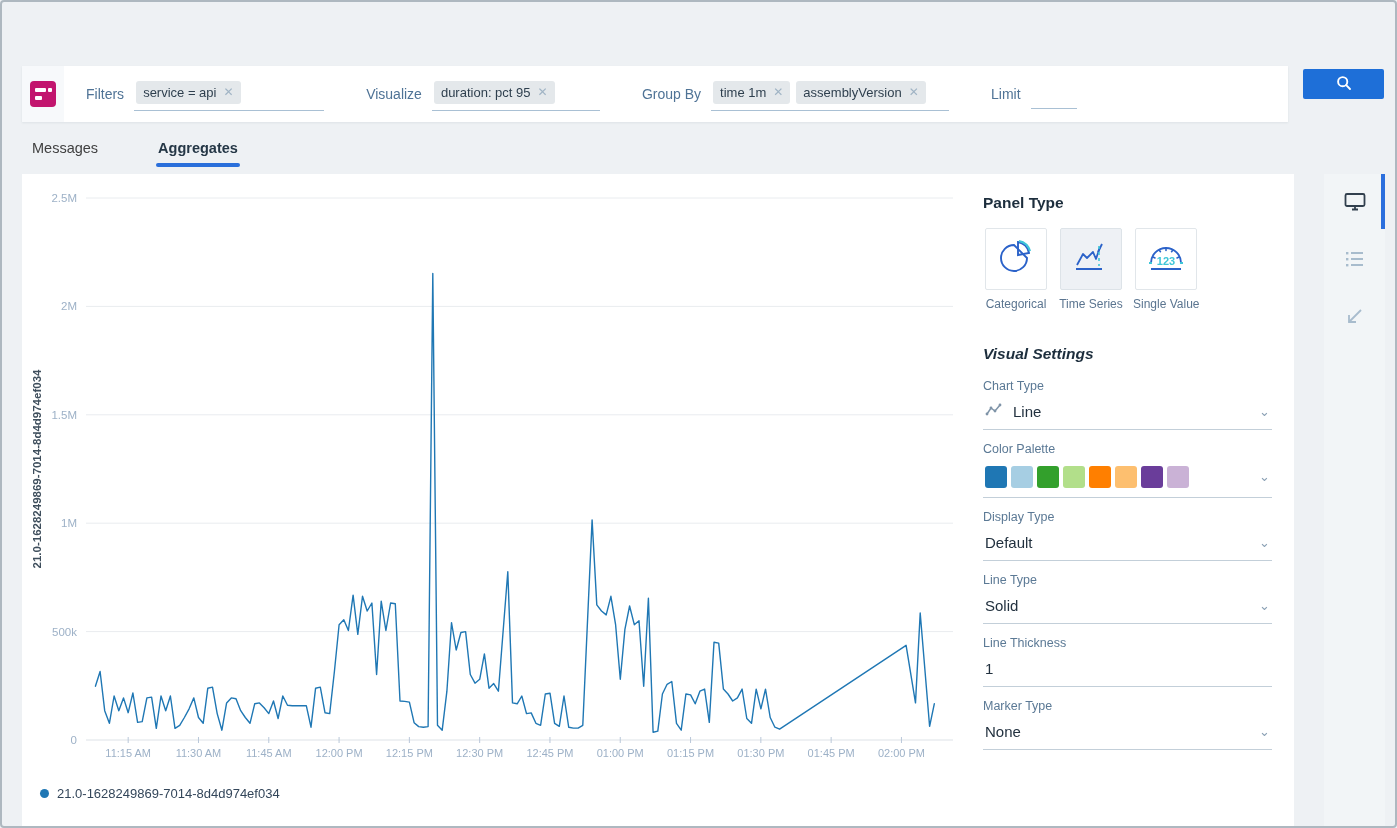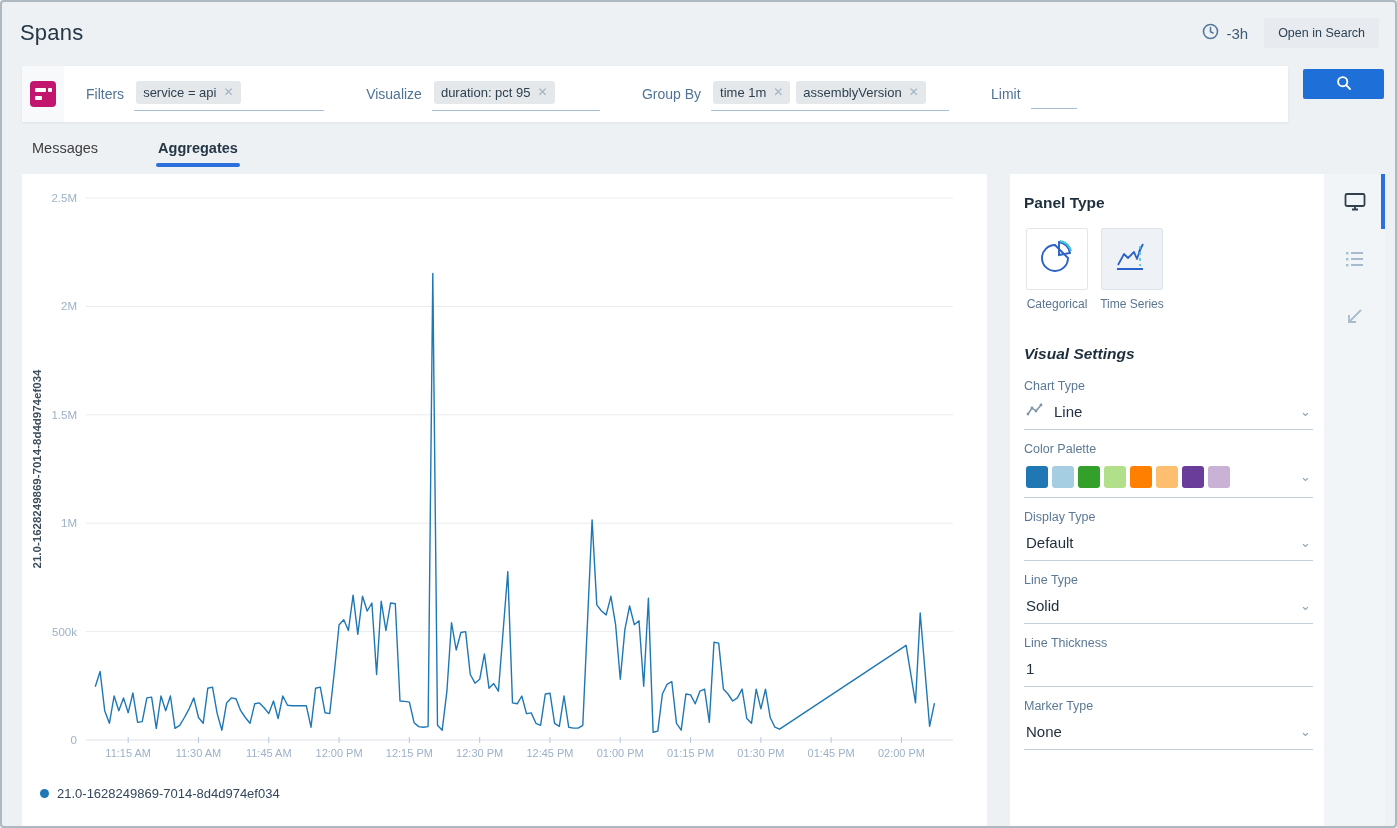--- a/index.html
+++ b/index.html
@@ -35,21 +35,21 @@
   .tab.active { color:#253746; font-weight:700; }
   .tab.active::after { content:""; position:absolute; left:-2px; right:-2px; bottom:0; height:4px; background:#2a6fdb; border-radius:2px; }
 
   
   .chart-panel { position:absolute; left:20px; top:172px; width:965px; bottom:0; background:#ffffff; }
   .legend-row { position:absolute; left:18px; top:612px; display:flex; align-items:center; gap:8px; }
   .legend-dot { width:9px; height:9px; border-radius:50%; }
   .legend-label { font-size:13px; color:#33465a; }
 
   
-  .settings-panel { position:absolute; left:1008px; top:172px; width:325px; bottom:0; background:#ffffff; padding:20px 22px 0 14px; overflow:hidden; }
+  .settings-panel { position:absolute; left:967px; top:172px; width:325px; bottom:0; background:#ffffff; padding:20px 22px 0 14px; overflow:hidden; }
   .panel-heading { font-size:15.5px; font-weight:700; color:#1d2e3d; margin-bottom:16px; }
   .panel-type-row { display:flex; gap:9px; margin-bottom:6px; }
   .ptype { width:66px; text-align:center; cursor:pointer; }
   .ptype-box { width:62px; height:62px; border:1px solid #e1e6ea; border-radius:2px; background:#fff; display:flex; align-items:center; justify-content:center; margin:0 auto 7px auto; }
   .ptype.selected .ptype-box { background:#eef1f5; border-color:#dde3e8; }
   .ptype-label { font-size:12px; color:#5b7590; white-space:nowrap; }
   .vs-heading { margin-top:34px;font-style:italic; }
   .field { margin-bottom:12px; }
   .field-label { font-size:12.5px; color:#5b7995; margin-bottom:8px; }
   .field-value { display:flex; align-items:center; gap:10px; font-size:15px; color:#22313f; border-bottom:1px solid #c3cfd9; padding:2px 2px 9px 2px; }
@@ -62,35 +62,20 @@
   .side-active-bar { position:absolute; right:0; top:0; width:4px; height:55px; background:#2b6fdd; }
   .strip-btn { cursor:pointer; }
 
   svg text { font-family:"Liberation Sans", sans-serif; }
 </style>
 </head>
 <body>
 
 <div id="frame">
 
-  <div class="header">
-    <div class="page-title">Spans</div>
-    <div class="header-right">
-      <div class="time-range">
-        <span>
-          <svg width="17" height="17" viewBox="0 0 17 17">
-              <circle cx="8.5" cy="8.5" r="7" fill="none" stroke="#56789a" stroke-width="1.6"></circle>
-              <path d="M8.5 4.5 V8.7 L11 10" fill="none" stroke="#56789a" stroke-width="1.6" stroke-linecap="round"></path>
-            </svg>
-        </span>
-        <span>-3h</span>
-      </div>
-      <button class="open-search-btn">Open in Search</button>
-    </div>
-  </div>
 
   <div class="query-bar">
     <div class="query-icon-col">
       <div class="query-logo">
         <i style="left:5px;top:7px;width:11px;height:3.5px;"></i>
         <i style="left:18px;top:7px;width:3.5px;height:3.5px;"></i>
         <i style="left:5px;top:15px;width:7px;height:3.5px;"></i>
       </div>
     </div>
     <div class="query-groups">
@@ -214,20 +199,34 @@
             <svg width="38" height="38" viewBox="0 0 38 38">
               <path d="M5 27 L11 16 L15 20 L21 14 L24 21 L28 9" fill="none" stroke="#2b62c9" stroke-width="1.8" stroke-linejoin="round"></path>
               <path d="M30 6 L26 14" stroke="#2b62c9" stroke-width="1.8"></path>
               <path d="M27 8 V28" stroke="#3ec6d8" stroke-width="1.6" stroke-dasharray="3 3"></path>
               <path d="M4 31 H30" stroke="#2b62c9" stroke-width="2"></path>
             </svg>
           </span>
         </div>
         <div class="ptype-label">Time Series</div>
       </div>
+      <div class="ptype">
+        <div class="ptype-box">
+          <span>
+            <svg width="42" height="40" viewBox="0 0 42 40">
+              <path d="M6 26 A15 15 0 0 1 36 26" fill="none" stroke="#2b62c9" stroke-width="1.9"></path>
+              <path d="M8 20 l2 1 M14 13 l1.4 1.6 M21 11 v2.4 M28 13 l-1.4 1.6 M34 20 l-2 1" stroke="#2b62c9" stroke-width="1.6" stroke-linecap="round"></path>
+              <text x="21" y="28" text-anchor="middle" font-size="11" fill="#3ec6d8" font-weight="bold">123</text>
+              <path d="M4 26 h3 M35 26 h3" stroke="#3ec6d8" stroke-width="1.8"></path>
+              <path d="M6 32 H36" stroke="#2b62c9" stroke-width="2"></path>
+            </svg>
+          </span>
+        </div>
+        <div class="ptype-label">Single Value</div>
+      </div>
     </div>
 
     <div class="panel-heading vs-heading">Visual Settings</div>
 
     <div class="field">
       <div class="field-label">Chart Type</div>
       <div class="field-value">
         <span>
           <svg width="18" height="14" viewBox="0 0 18 14">
               <path d="M2 11 L6 5 L10 8 L15 2" fill="none" stroke="#7f94a8" stroke-width="1.5"></path>

